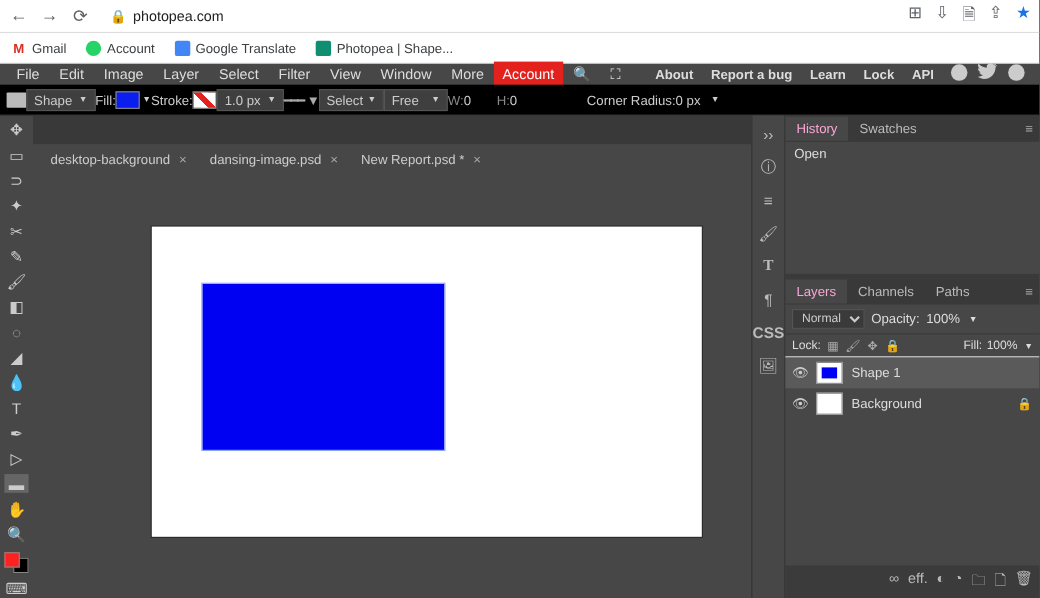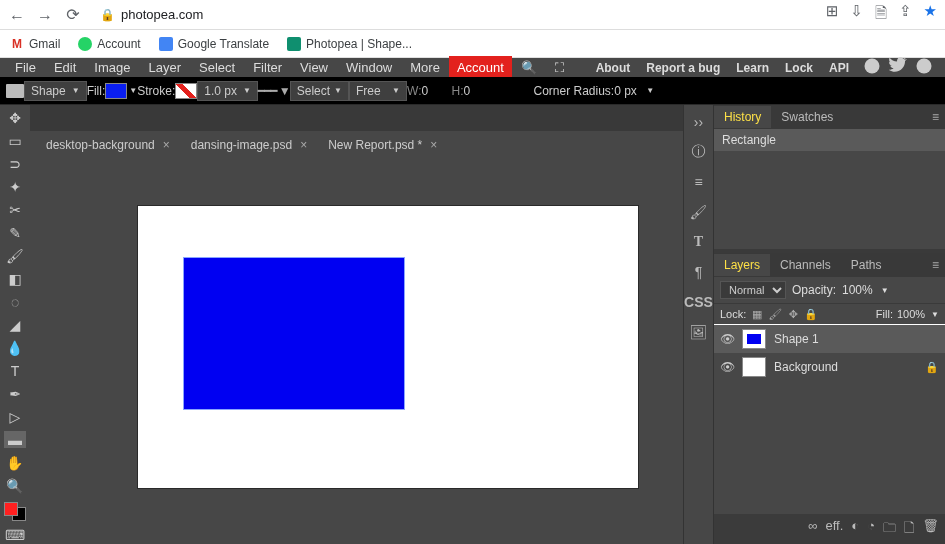--- a/index.html
+++ b/index.html
@@ -56,21 +56,21 @@
 .artboard { position: absolute; left: 108px; top: 75px; width: 500px; height: 282px; background: #fff; box-shadow: 0 0 0 1px #2a2a2a; }
 .bluerect { position: absolute; left: 46px; top: 52px; width: 220px; height: 151px; background: #0000f2; outline: 1px solid #8aa5ff; }
 
 
 .rcol { width: 262px; display: flex; background: #474747; }
 .rstrip { width: 30px; background: #474747; display: flex; flex-direction: column; align-items: center; gap: 8px; padding-top: 6px; border-left: 1px solid #333; }
 .rstrip .ic { width: 22px; height: 22px; display: flex; align-items: center; justify-content: center; color: #bbb; font-size: 14px; cursor: pointer; }
 .rpanels { flex: 1; display: flex; flex-direction: column; border-left: 1px solid #333; }
 .panel-tabs { display: flex; align-items: center; background: #393939; height: 24px; font-size: 12px; color: #bbb; }
 .panel-tabs .pt { padding: 4px 10px; cursor: pointer; }
-.panel-tabs .pt.active { background: #474747; color: #fde047; }
+.panel-tabs .pt.active { background: #474747; color: #f9a8d4; }
 .panel-tabs .menu { margin-left: auto; padding: 0 6px; color: #aaa; cursor: pointer; }
 .panel-body { background: #474747; font-size: 12px; color: #ddd; }
 .hist-item { padding: 4px 8px; cursor: pointer; }
 .hist-item.sel { background: #5a5a5a; }
 .divider { height: 4px; background: #3a3a3a; }
 .layer-opts { display: flex; align-items: center; gap: 6px; padding: 4px 6px; }
 .layer-opts select { background: #3a3a3a; color: #ccc; border: 1px solid #555; font-size: 11px; padding: 1px 4px; }
 .lock-row { display: flex; align-items: center; gap: 4px; padding: 3px 6px; border-top: 1px solid #3a3a3a; border-bottom: 1px solid #ffffff; font-size: 11px; }
 .lock-ico { width: 14px; height: 14px; display: flex; align-items: center; justify-content: center; color: #aaa; font-size: 11px; }
 .layer-row { display: flex; align-items: center; gap: 8px; padding: 4px 6px; cursor: pointer; }
@@ -248,21 +248,21 @@
       <div class="ic" style="font-size:14px;font-weight:bold">CSS</div>
       <div class="ic">🖼</div>
     </div>
     <div class="rpanels">
       <div class="panel-tabs">
         <div class="pt active">History</div>
         <div class="pt">Swatches</div>
         <div class="menu">≡</div>
       </div>
       <div class="panel-body" style="height:120px">
-        <div class="hist-item sel">Rectangle</div>
+        <div class="hist-item">Open</div>
       </div>
       <div class="divider"></div>
       <div class="panel-tabs">
         <div class="pt active">Layers</div>
         <div class="pt">Channels</div>
         <div class="pt">Paths</div>
         <div class="menu">≡</div>
       </div>
       <div class="panel-body" style="flex:1;display:flex;flex-direction:column">
         <div class="layer-opts">

